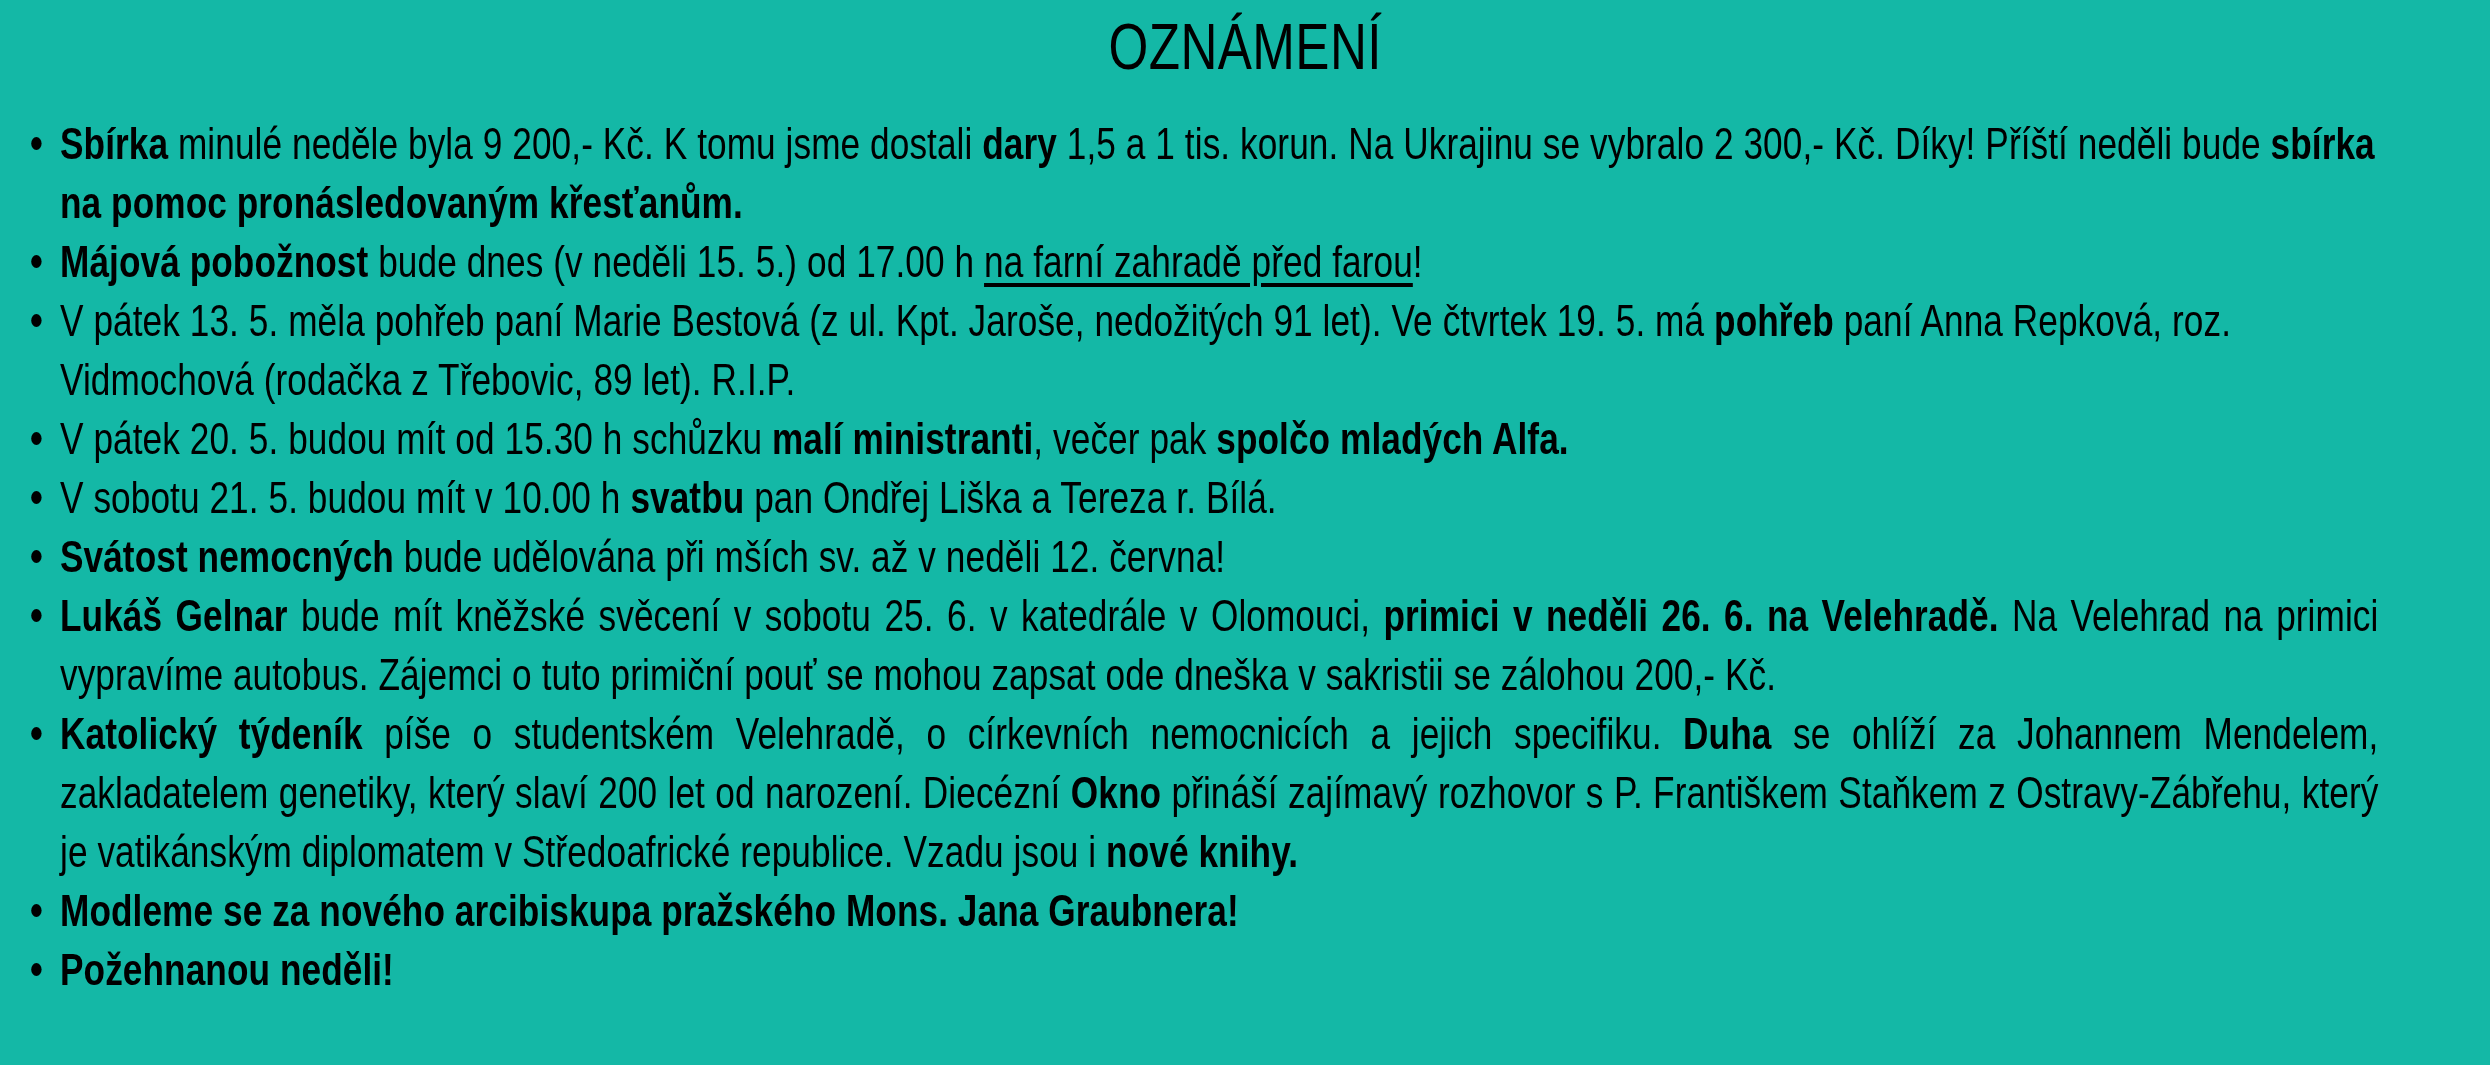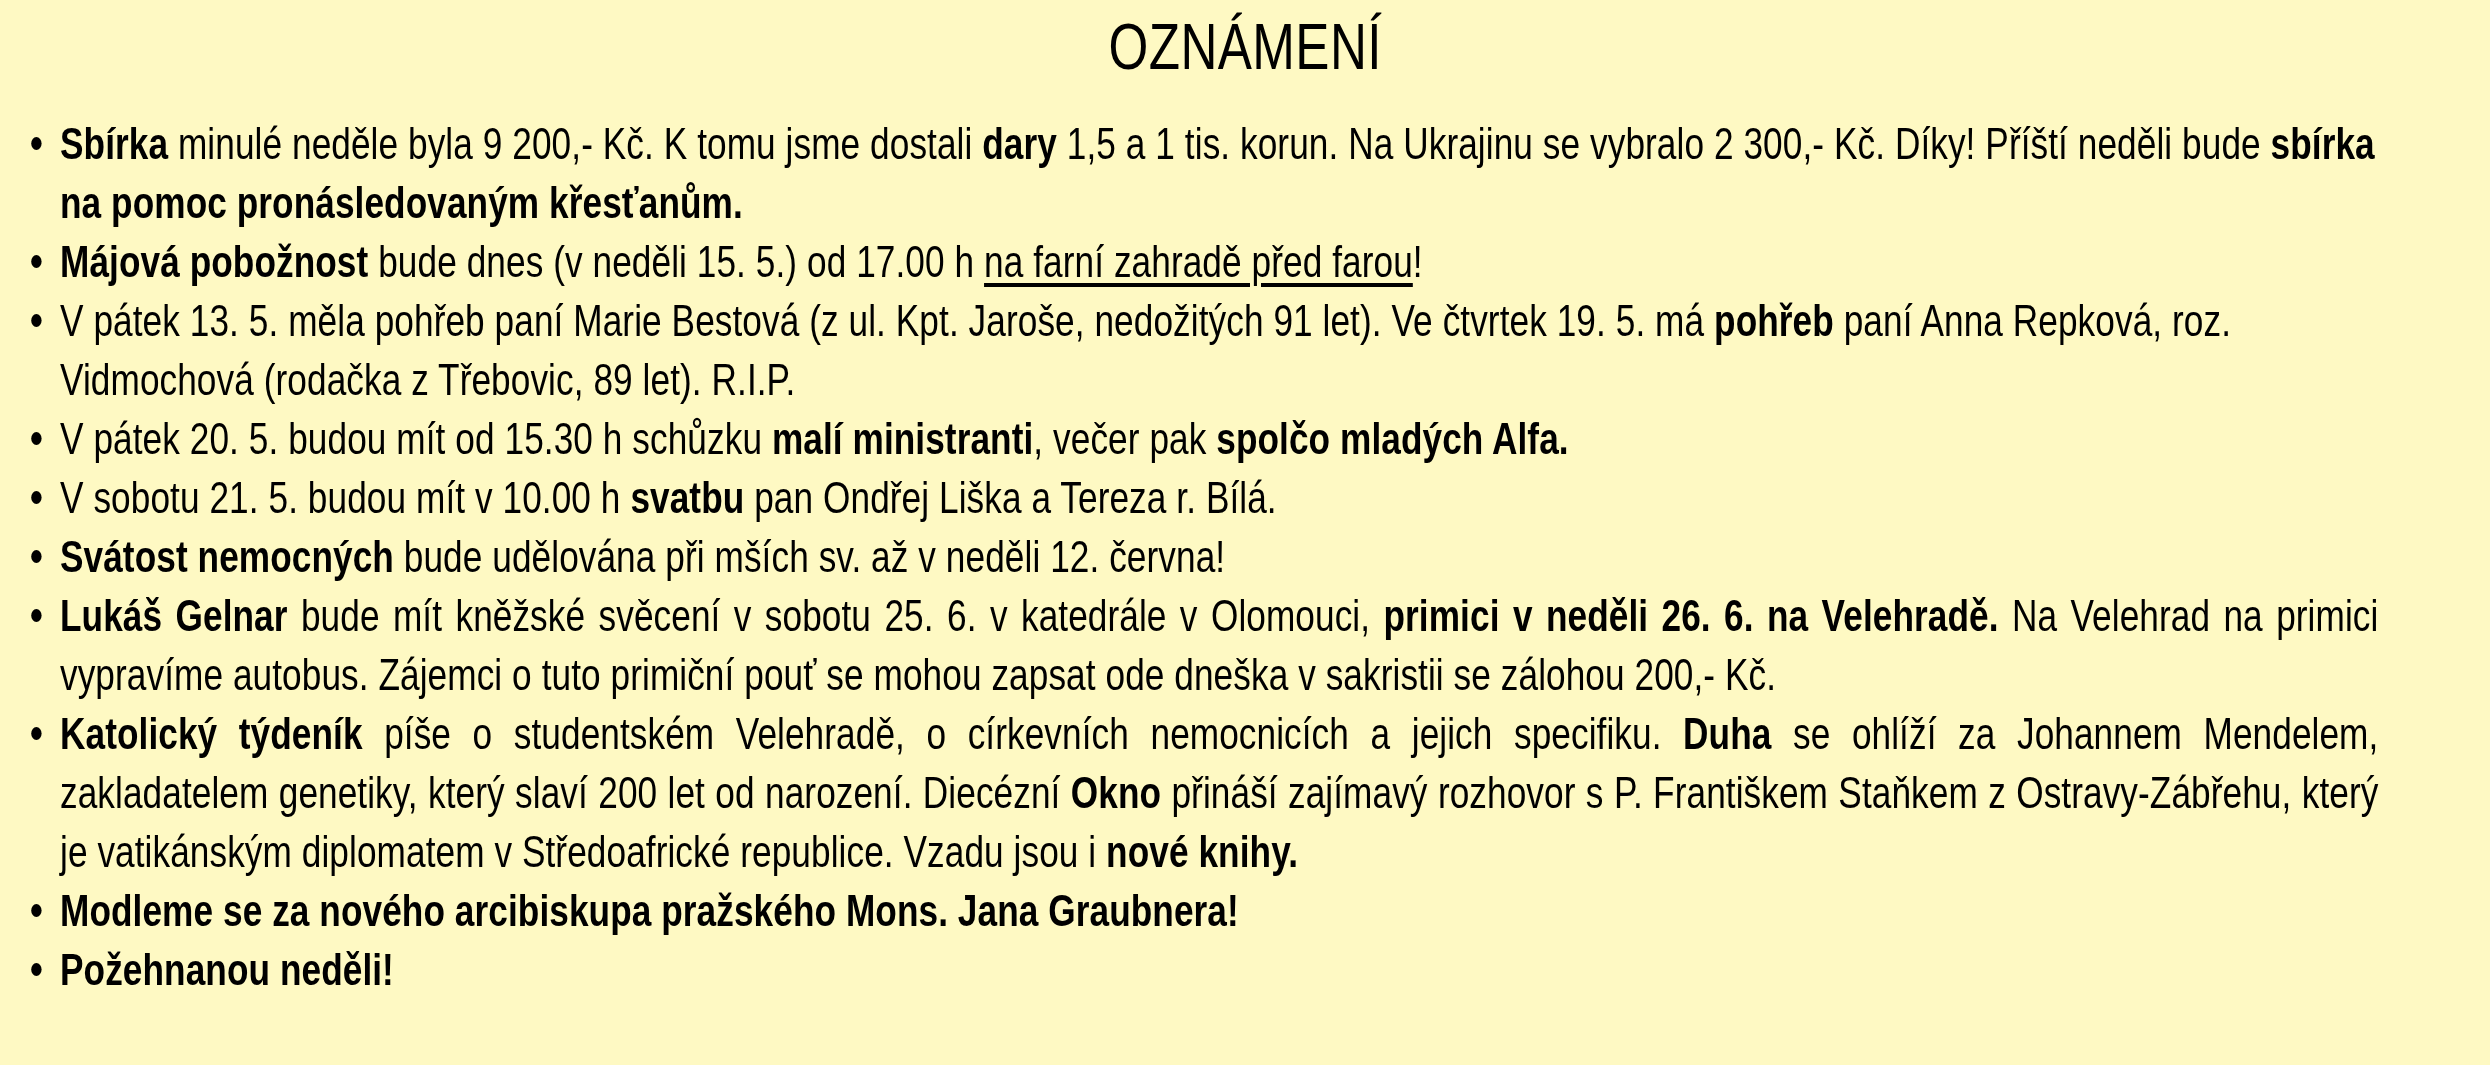--- a/index.html
+++ b/index.html
@@ -4,21 +4,21 @@
 <style>
   html, body {
     margin: 0;
     padding: 0;
     background: #ffffff;
   }
   .page {
     position: relative;
     width: 2490px;
     height: 1065px;
-    background: #fef9c3;
+    background: #14b8a6;
     overflow: hidden;
   }
   
   .squeeze {
     width: 3113px;
     transform: scaleX(0.8);
     transform-origin: 0 0;
     font-family: "Liberation Sans", sans-serif;
     color: #000000;
     -webkit-font-smoothing: antialiased;

